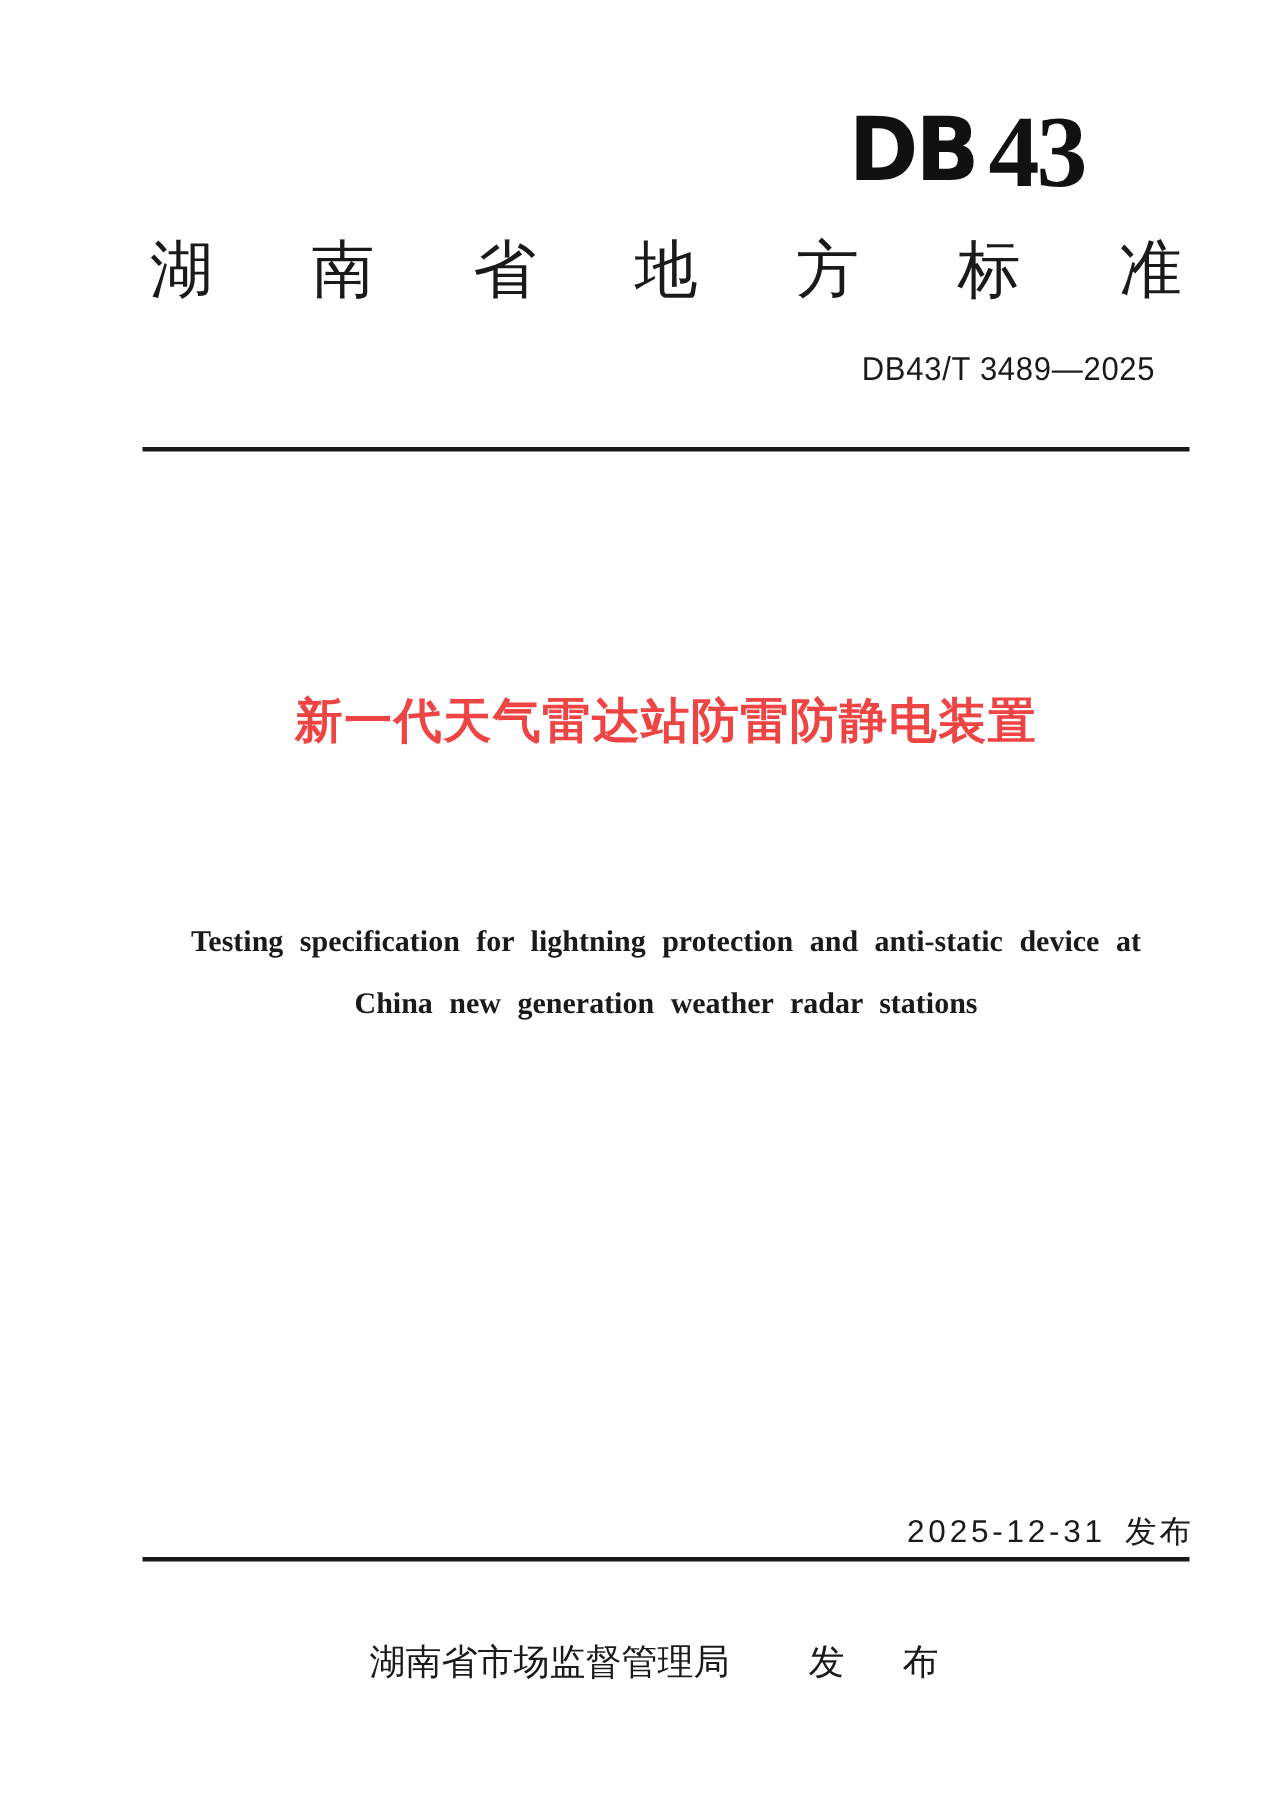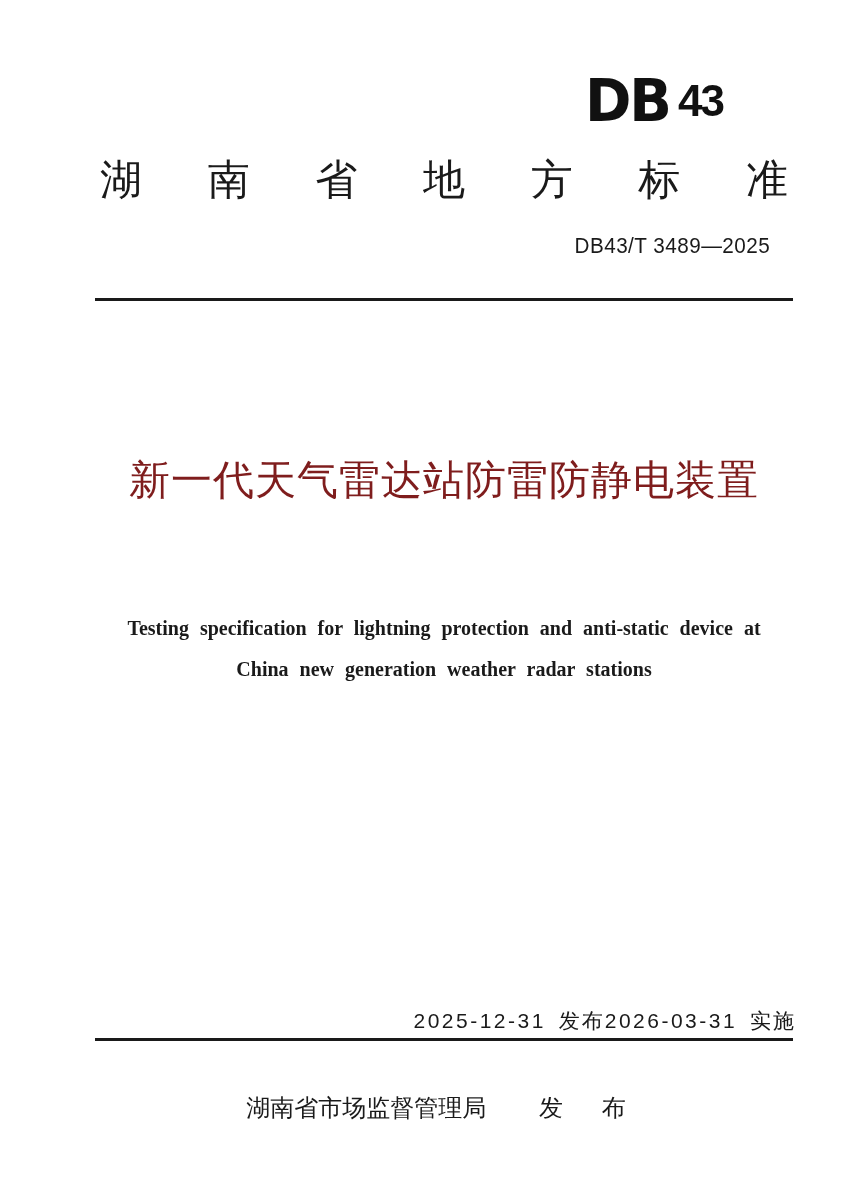--- a/index.html
+++ b/index.html
@@ -39,23 +39,23 @@
   }
   .logo-db {
     font-family: "DejaVu Sans", sans-serif;
     font-weight: 900;
     font-size: 56px;
     line-height: 58px;
     letter-spacing: -2px;
     transform: scaleY(1.05);
   }
   .logo-code {
-    font-family: Liberation Sans, sans-serif;
+    font-family: Liberation Serif, serif;
     font-weight: bold;
-    font-size: 44px;
+    font-size: 68px;
     line-height: 58px;
     margin-left: 8px;
     letter-spacing: -2px;
   }
   
   .standard-type-row {
     position: absolute;
     left: 100px;
     top: 155px;
     width: 688px;
@@ -90,25 +90,25 @@
   .rule-bottom { top: 1038px; }
   
   .centered-band {
     position: absolute;
     left: 95px;
     width: 698px;
     text-align: center;
   }
   .title-cn {
     top: 452px;
-    font-size: 41px;
-    font-weight: 400;
+    font-size: 32px;
+    font-weight: 700;
     line-height: 57px;
     letter-spacing: 1px;
-    color: #7f1d1d;
+    color: #ef4444;
   }
   .title-en {
     top: 608px;
     font-family: "Liberation Serif", serif;
     font-weight: bold;
     font-size: 20px;
     line-height: 41px;
     word-spacing: 6px;
     color: #1a1a1a;
   }
@@ -171,24 +171,20 @@
   <div class="centered-band title-en">
     <div>Testing specification for lightning protection and anti-static device at</div>
     <div>China new generation weather radar stations</div>
   </div>
 
   <div class="dates-row">
     <div>
       <span class="date-value">2025-12-31</span>
       <span class="date-label">发布</span>
     </div>
-    <div>
-      <span class="date-value">2026-03-31</span>
-      <span class="date-label">实施</span>
-    </div>
   </div>
 
   <div class="rule rule-bottom"></div>
 
   <div class="centered-band publisher-row">
     <span>湖南省市场监督管理局</span>
     <span class="publisher-action">发 布</span>
   </div>
 
 </div>

